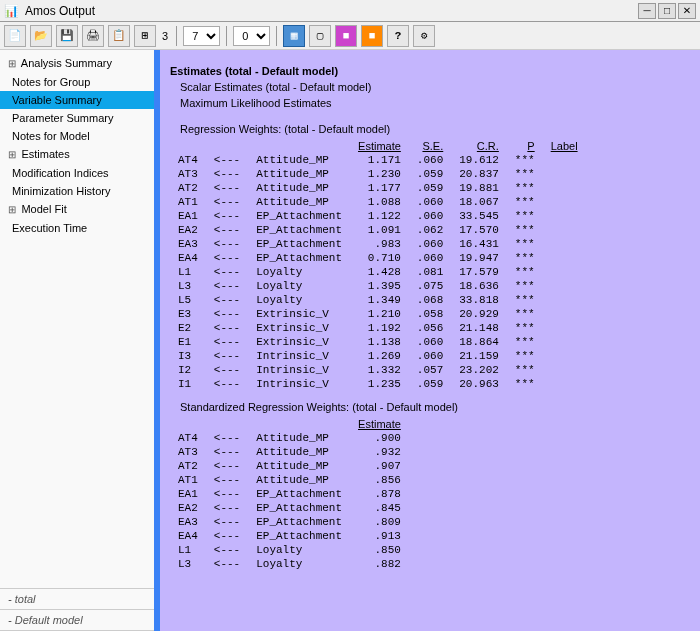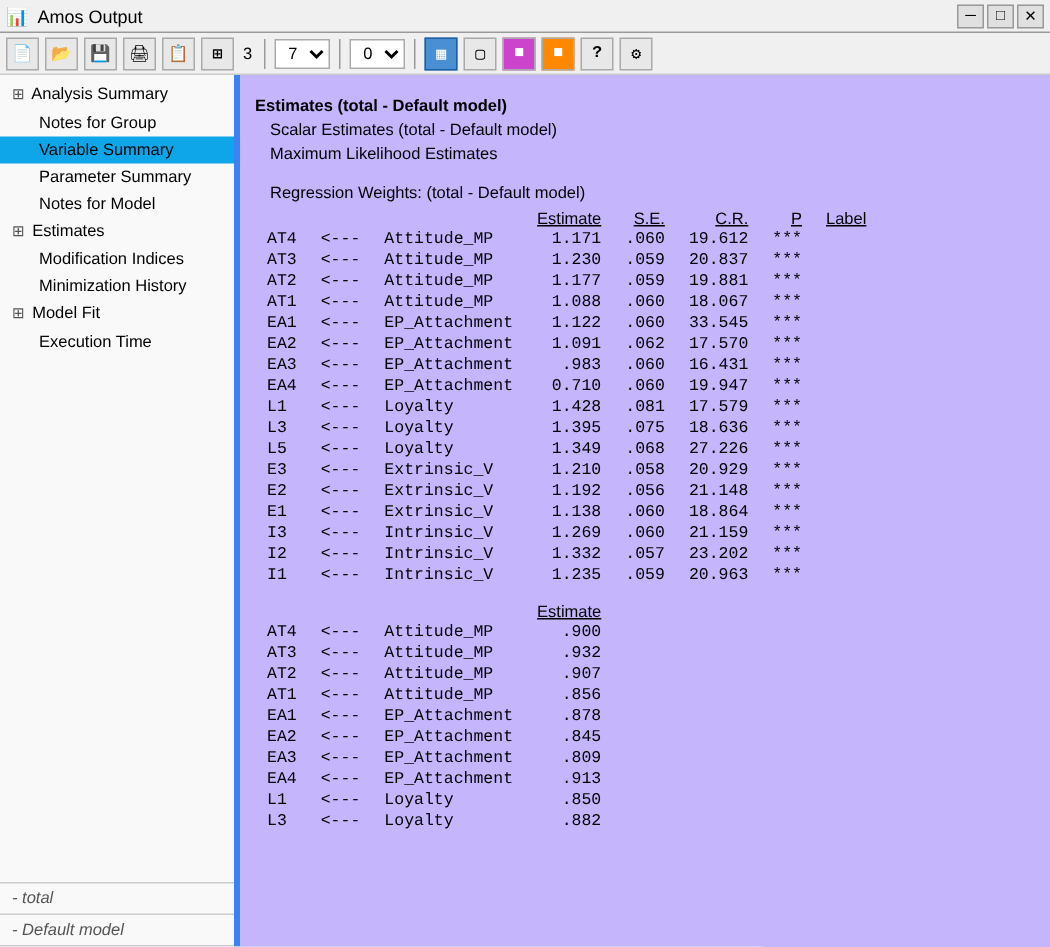--- a/index.html
+++ b/index.html
@@ -69,21 +69,21 @@
       font-size: 11px;
       min-width: 30px;
     }
     .main-container {
       display: flex;
       height: calc(631px - 22px - 28px);
     }
     .sidebar {
       width: 160px;
       min-width: 160px;
-      border-right: 4px solid #3b82f6;
+      border-right: 6px solid #3b82f6;
       background: #f9f9f9;
       overflow-y: auto;
       display: flex;
       flex-direction: column;
       justify-content: space-between;
     }
     .sidebar-tree {
       padding: 4px 0;
       font-family: Arial, sans-serif;
       font-size: 11px;
@@ -96,21 +96,21 @@
     }
     .tree-item.selected {
       background: #0ea5e9;
     }
     .tree-item .icon {
       margin-right: 2px;
       font-size: 10px;
       color: #555;
     }
     .tree-item-child {
-      padding-left: 26px;
+      padding-left: 12px;
     }
     .sidebar-footer {
       border-top: 1px solid #ccc;
       font-family: Arial, sans-serif;
       font-size: 11px;
       color: #555;
       font-style: italic;
     }
     .sidebar-footer-section {
       padding: 4px 8px;
@@ -358,21 +358,21 @@
     <td>18.636</td>
     <td>***</td>
     <td></td>
   </tr>
           <tr>
     <td>L5</td>
     <td>&lt;---</td>
     <td>Loyalty</td>
     <td>1.349</td>
     <td>.068</td>
-    <td>27.226</td>
+    <td>33.818</td>
     <td>***</td>
     <td></td>
   </tr>
           <tr>
     <td>E3</td>
     <td>&lt;---</td>
     <td>Extrinsic_V</td>
     <td>1.210</td>
     <td>.058</td>
     <td>20.929</td>
@@ -425,20 +425,21 @@
     <td>Intrinsic_V</td>
     <td>1.235</td>
     <td>.059</td>
     <td>20.963</td>
     <td>***</td>
     <td></td>
   </tr>
         </tbody>
     </table>
 
+    <div class="section-subheader">Standardized Regression Weights: (total - Default model)</div>
 
     <table class="estimates-table">
       <thead>
         <tr>
           <th></th>
           <th></th>
           <th></th>
           <th>Estimate</th>
         </tr>
       </thead>

